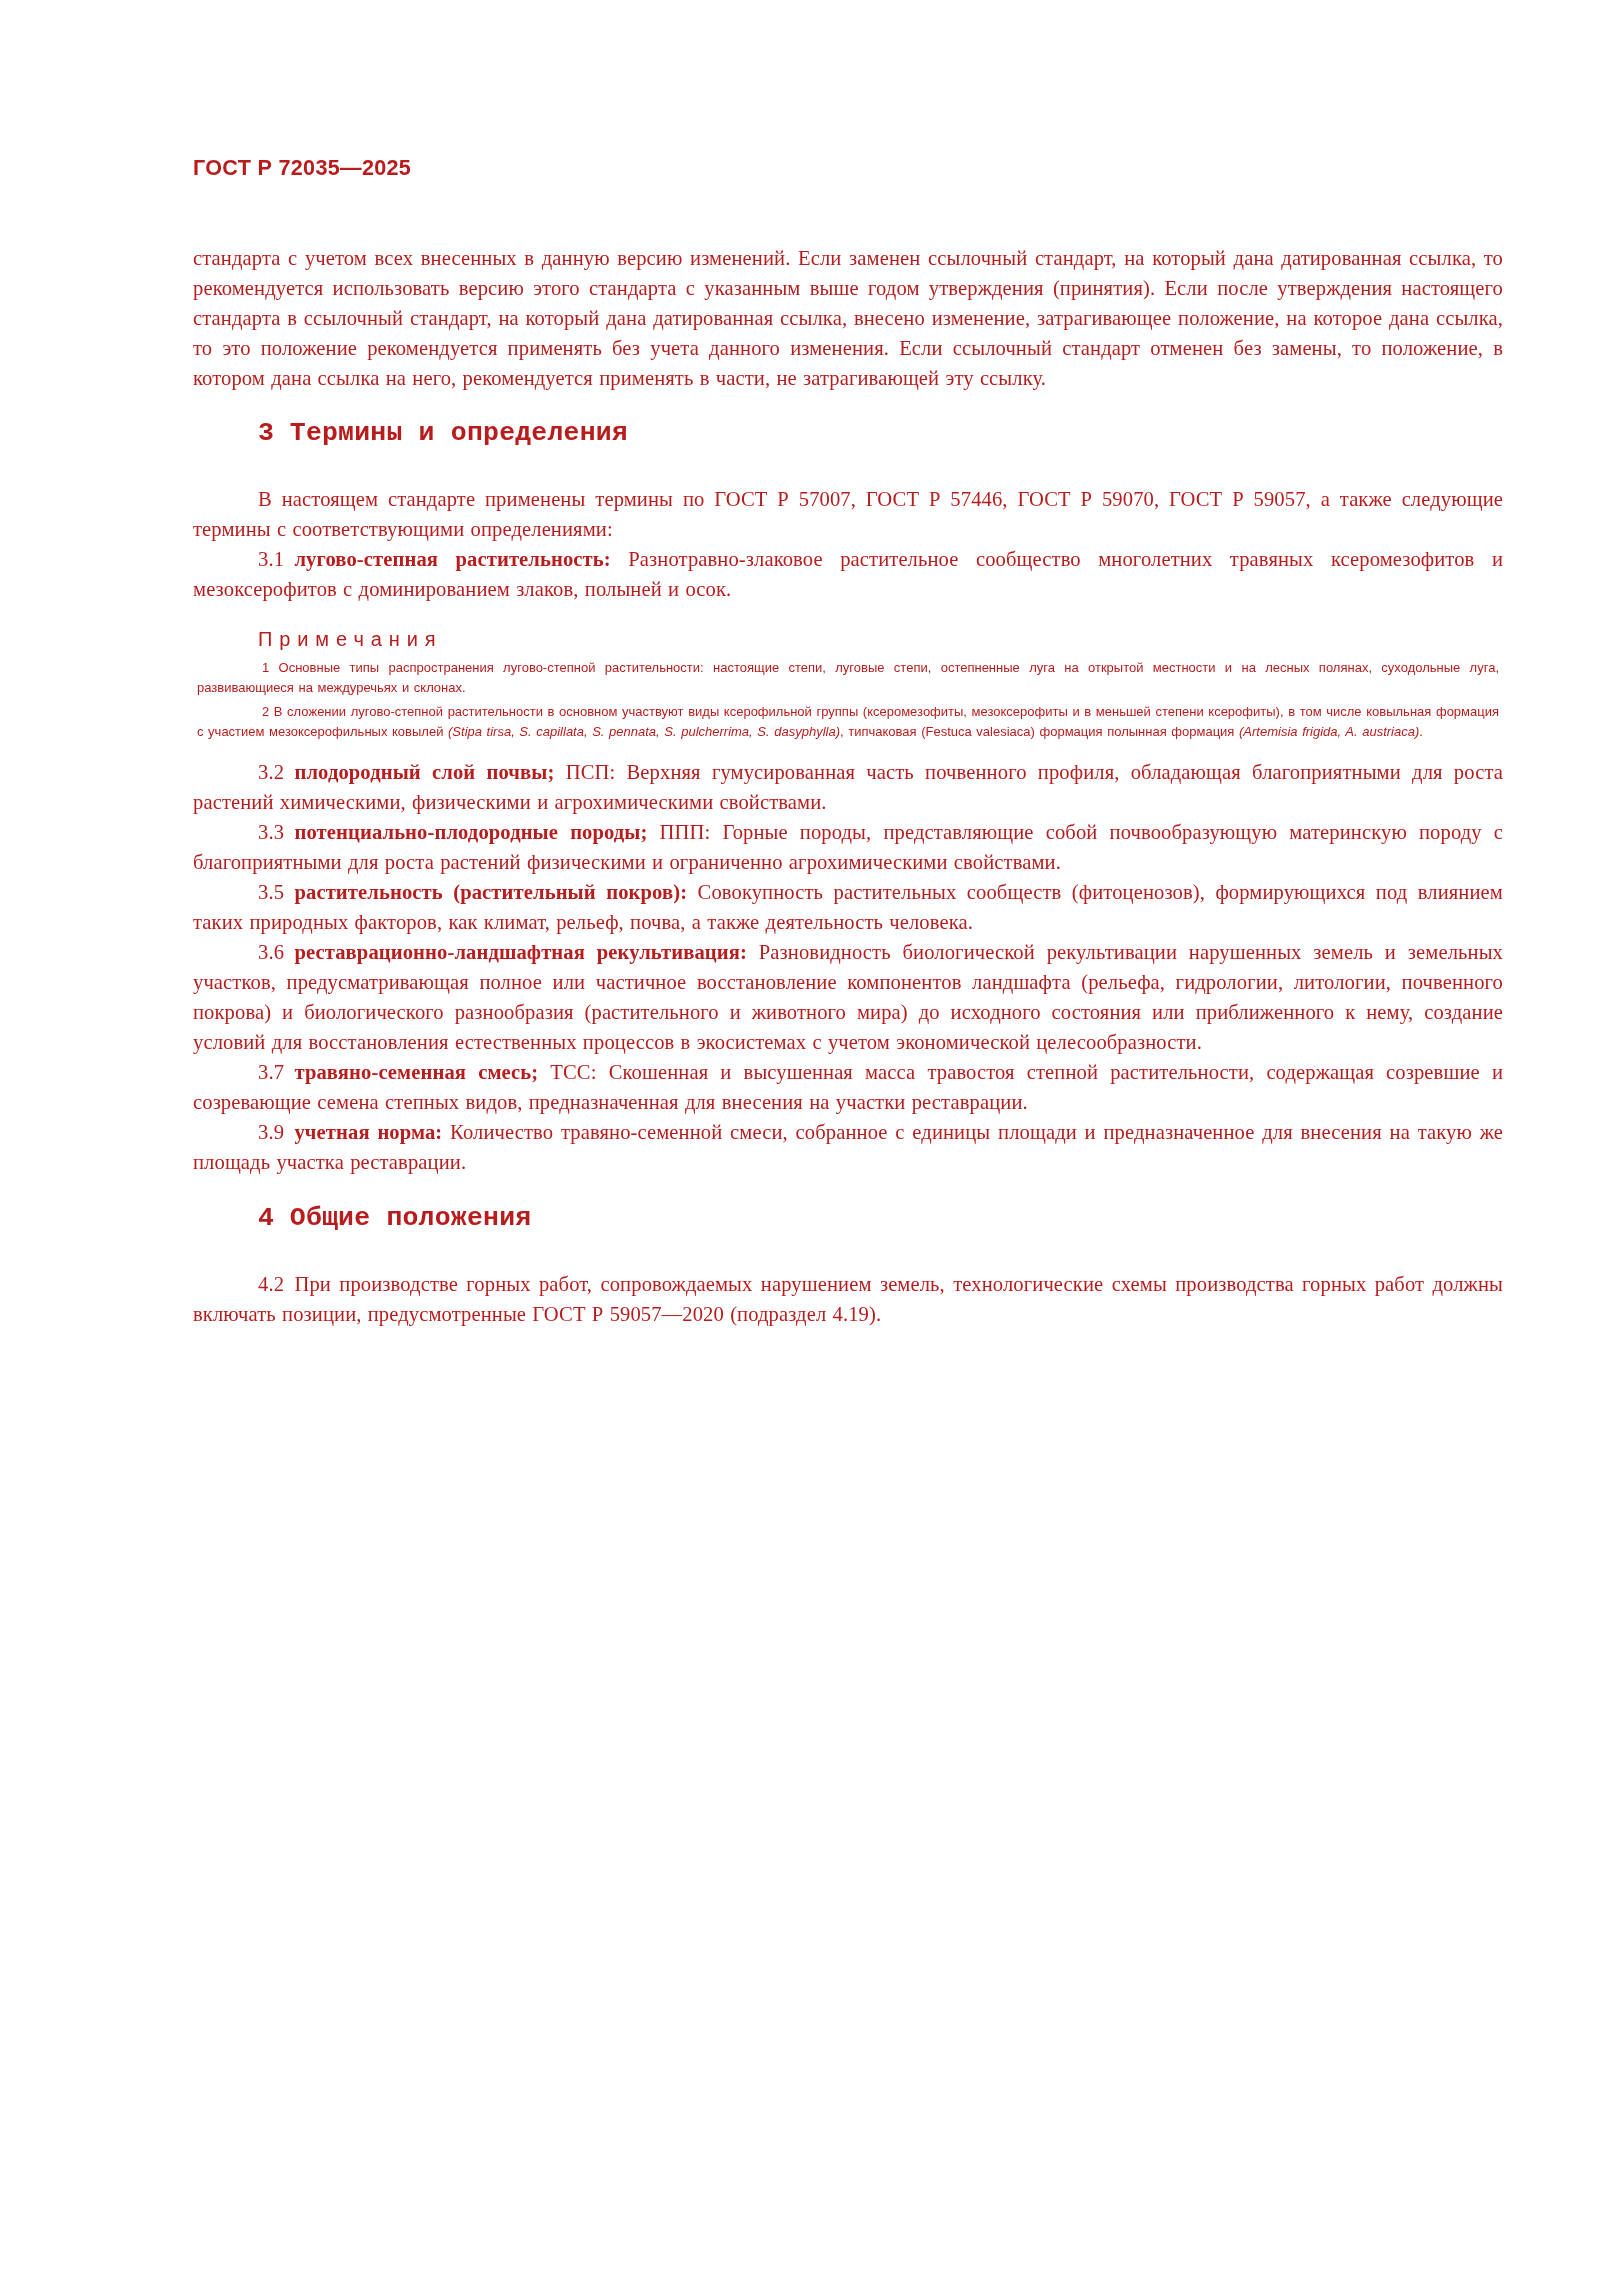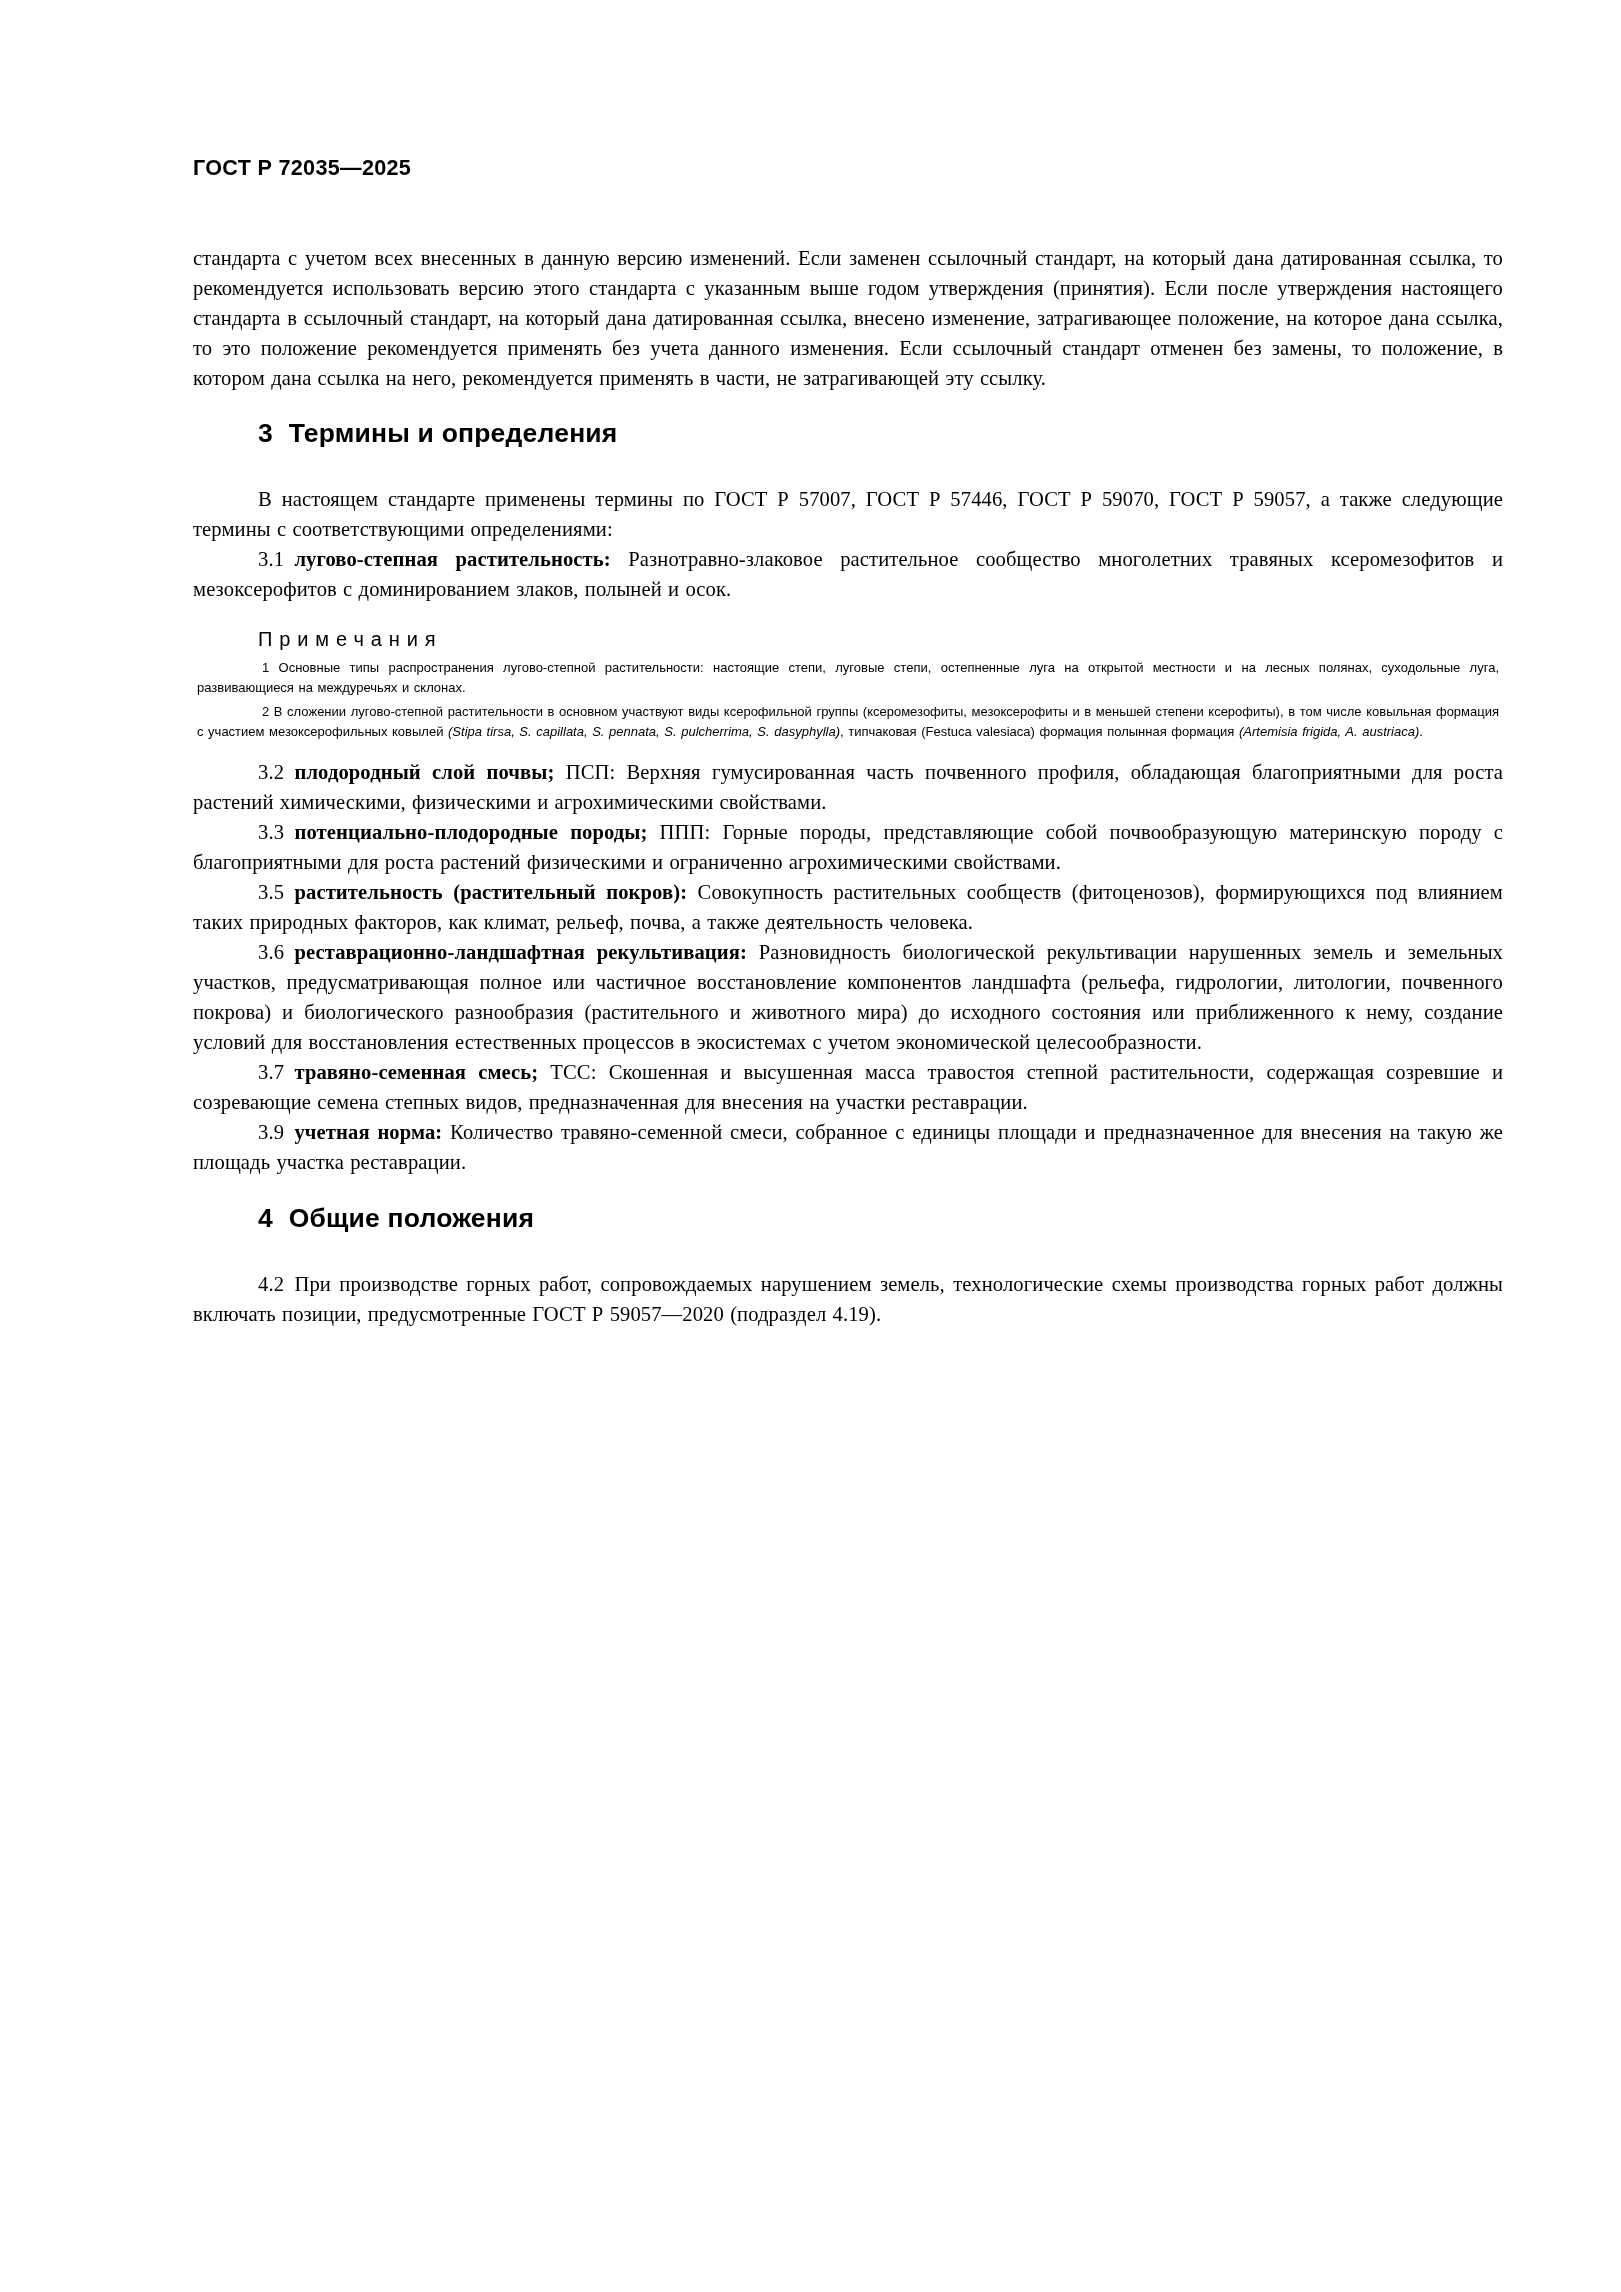--- a/index.html
+++ b/index.html
@@ -5,21 +5,21 @@
   html, body {
     margin: 0;
     padding: 0;
     background: #ffffff;
   }
   .page {
     position: relative;
     width: 1621px;
     height: 1771px;
     background: #ffffff;
-    color: #000000;
+    color: #b91c1c;
     font-family: "Liberation Sans", sans-serif;
     overflow: hidden;
   }
   .content {
     position: absolute;
     left: 193px;
     top: 155px;
     width: 1310px;
   }
   .doc-header {
@@ -39,20 +39,21 @@
     font-family: Liberation Serif, serif;
   }
   .para.indent { text-indent: 65px; }
   .h2 {
     font-size: 26.5px;
     line-height: 31px;
     font-weight: bold;
     margin: 25.5px 0 35px 0;
     padding-left: 65px;
     letter-spacing: 0.2px;
+    font-family: Liberation Mono, monospace;
   }
   .h2 .h2-num { margin-right: 15.7px; }
   .note-label {
     font-size: 20px;
     line-height: 30px;
     margin: 19.6px 0 0 0;
     text-indent: 65px;
     letter-spacing: 6.9px;
   }
   .note {

